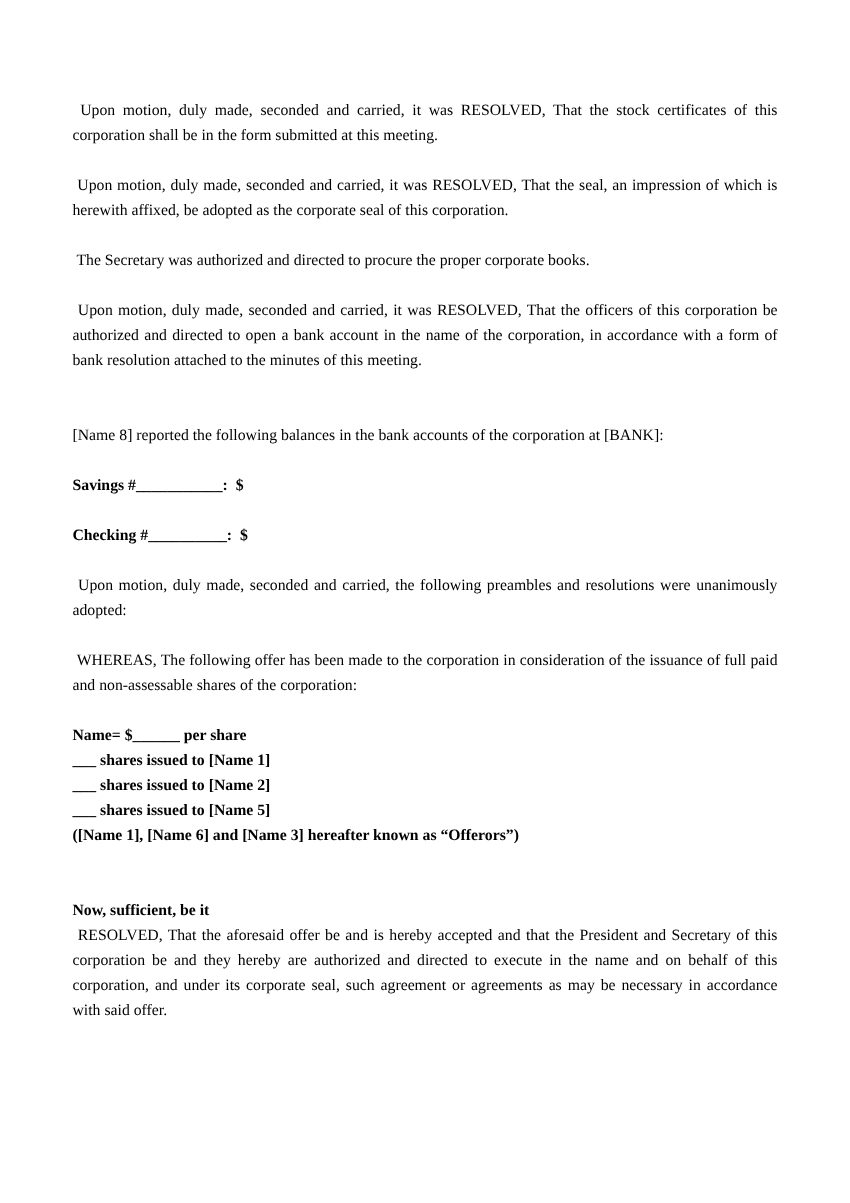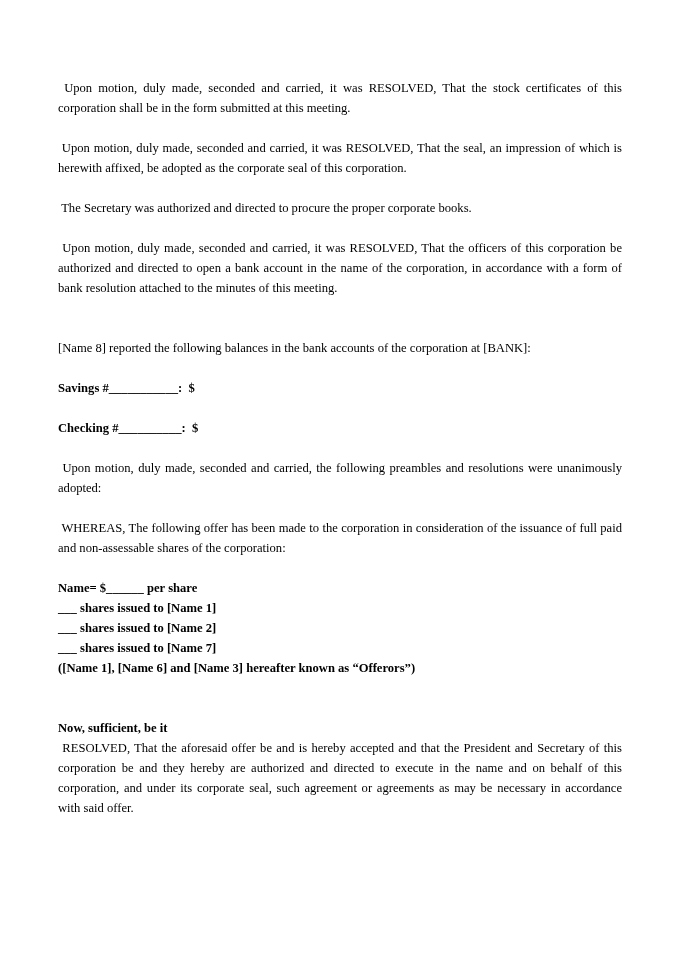--- a/index.html
+++ b/index.html
@@ -33,19 +33,19 @@
   <div class="gap"></div>
   <p class="line">Checking #__________:  $</p>
   <div class="gap"></div>
   <p class="p indent">Upon motion, duly made, seconded and carried, the following preambles and resolutions were unanimously adopted:</p>
   <div class="gap"></div>
   <p class="p indent">WHEREAS, The following offer has been made to the corporation in consideration of the issuance of full paid and non-assessable shares of the corporation:</p>
   <div class="gap"></div>
   <p class="line">Name= $______ per share</p>
   <p class="line">___ shares issued to [Name 1]</p>
   <p class="line">___ shares issued to [Name 2]</p>
-  <p class="line">___ shares issued to [Name 7]</p>
+  <p class="line">___ shares issued to [Name 5]</p>
   <p class="line">([Name 1], [Name 6] and [Name 3] hereafter known as “Offerors”)</p>
   <div class="gap"></div>
   <div class="gap"></div>
   <p class="line">Now, sufficient, be it</p>
   <p class="p indent">RESOLVED, That the aforesaid offer be and is hereby accepted and that the President and Secretary of this corporation be and they hereby are authorized and directed to execute in the name and on behalf of this corporation, and under its corporate seal, such agreement or agreements as may be necessary in accordance with said offer.</p>
 </div>
 
 </body></html>

